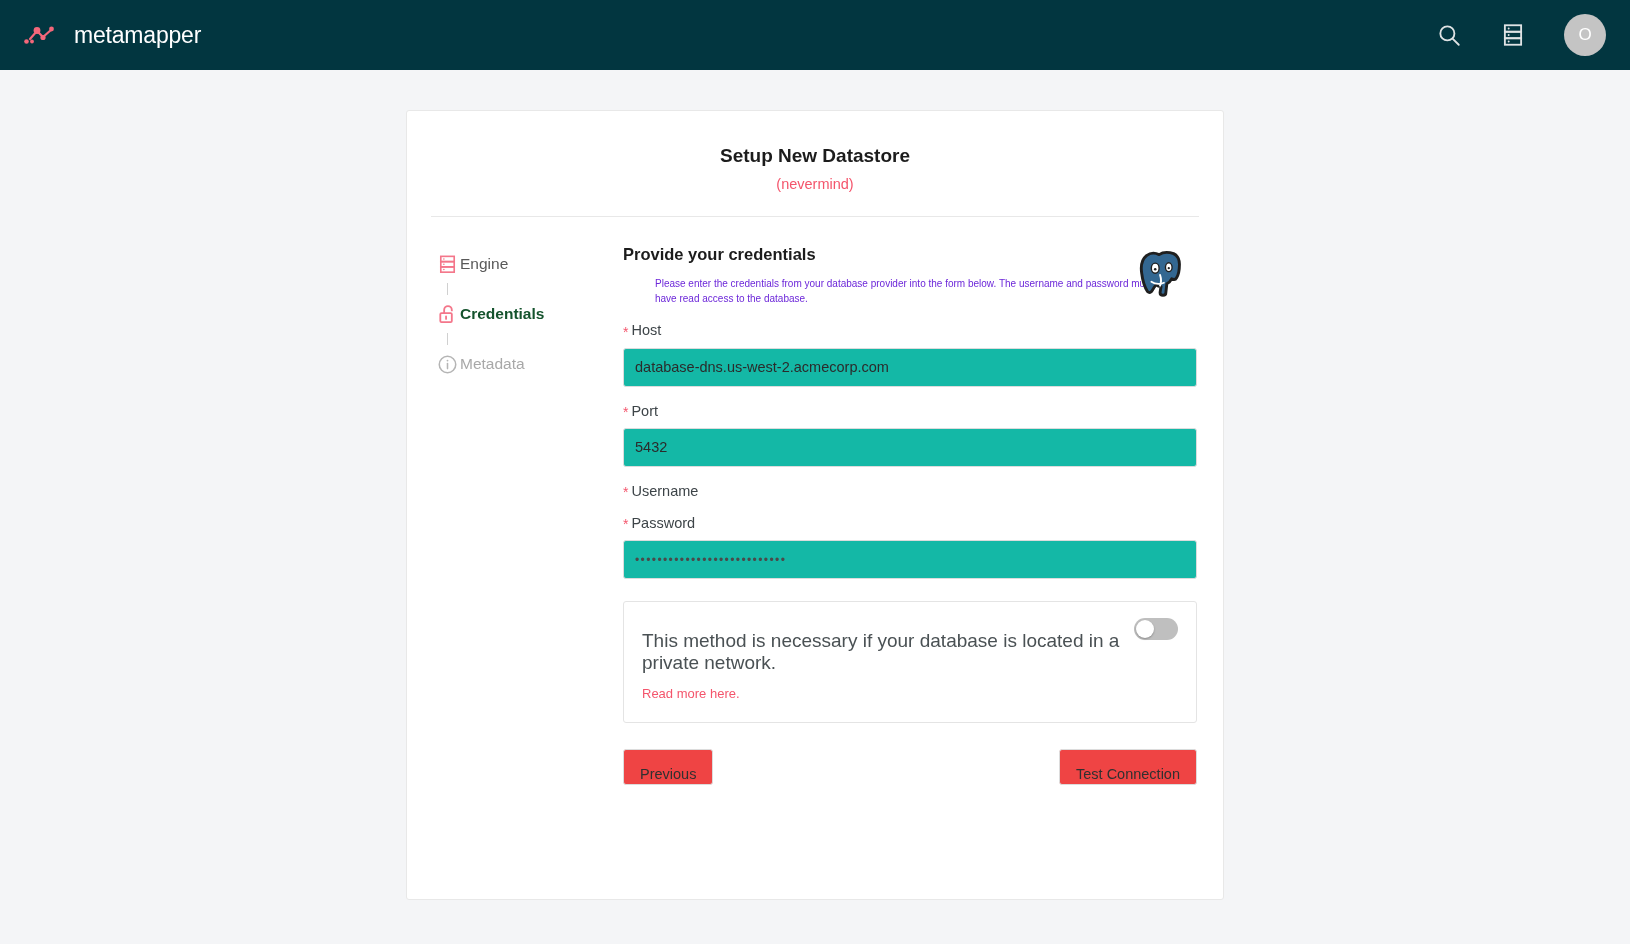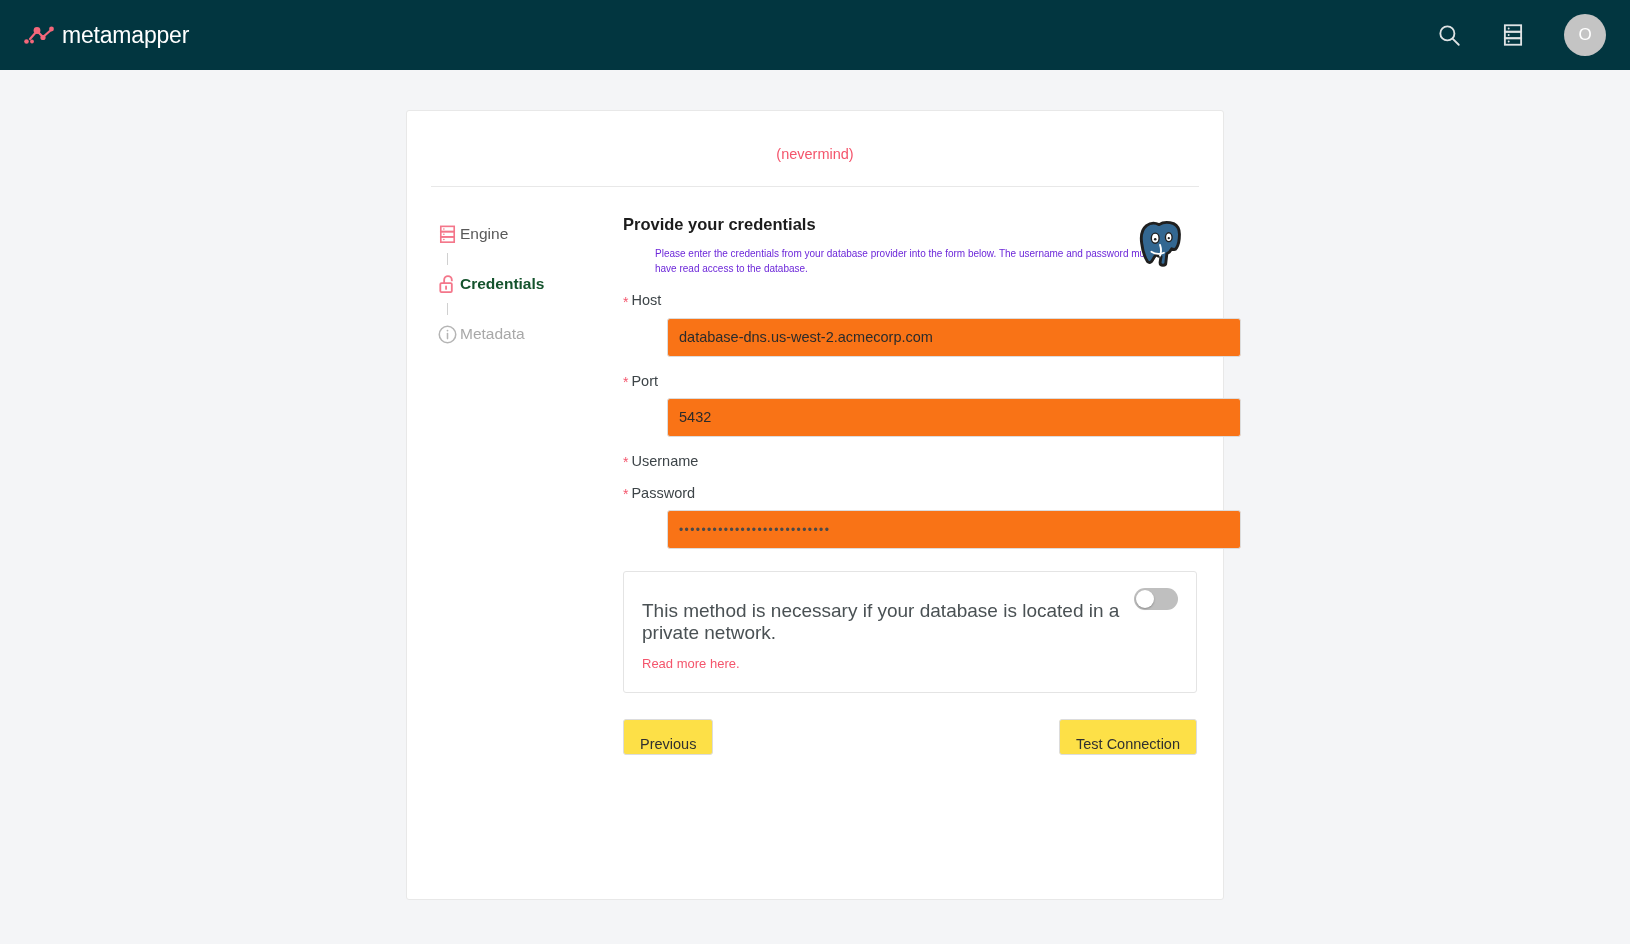--- a/index.html
+++ b/index.html
@@ -22,21 +22,21 @@
     background: #023640;
     display: flex;
     align-items: center;
     padding: 0 24px;
     position: relative;
   }
 
   .brand {
     display: flex;
     align-items: center;
-    gap: 4px;
+    gap: 16px;
     cursor: pointer;
     justify-content: flex-end;
   }
 
   .brand-mark { width: 34px; height: 26px; display: block; }
 
   .brand-text {
     color: #ffffff;
     font-size: 23px;
     letter-spacing: -0.2px;
@@ -201,27 +201,26 @@
     margin-right: 3px;
     line-height: 1;
     vertical-align: middle;
   }
 
   .input {
     width: 100%;
     height: 39px;
     border: 1px solid #dcdcdc;
     border-radius: 3px;
-    background: #f97316;
+    background: #14b8a6;
     padding: 0 11px;
     font-family: "Liberation Sans", sans-serif;
     font-size: 14.5px;
     color: #2b2b2b;
     outline: none;
-    margin-left: 44px;
   }
   .input::placeholder { color: #b4b4b4; }
 
   .pwd-dots {
     letter-spacing: 1.4px;
     font-size: 12px;
     color: #4a4a4a;
   }
 
   
@@ -280,21 +279,21 @@
     justify-content: space-between;
     margin-top: 26px;
   }
 
   .btn {
     height: 36px;
     min-width: 88px;
     padding: 16px 16px;
     border: 1px solid #dcdcdc;
     border-radius: 3px;
-    background: #fde047;
+    background: #ef4444;
     font-family: "Liberation Sans", sans-serif;
     font-size: 14.5px;
     color: #303030;
     cursor: pointer;
   }
 </style>
 </head>
 <body>
 
 <div class="topbar">
@@ -332,20 +331,21 @@
     </span>
     <div class="avatar">
       <span>O</span>
     </div>
   </div>
 </div>
 
 <div class="page">
   <div class="card">
 
+    <div class="card-title">Setup New Datastore</div>
     <div class="card-subtitle">(nevermind)</div>
 
     <div class="card-divider"></div>
 
     <div class="card-body">
 
       <div class="steps">
 
         <div class="step">
           <span class="step-icon">

